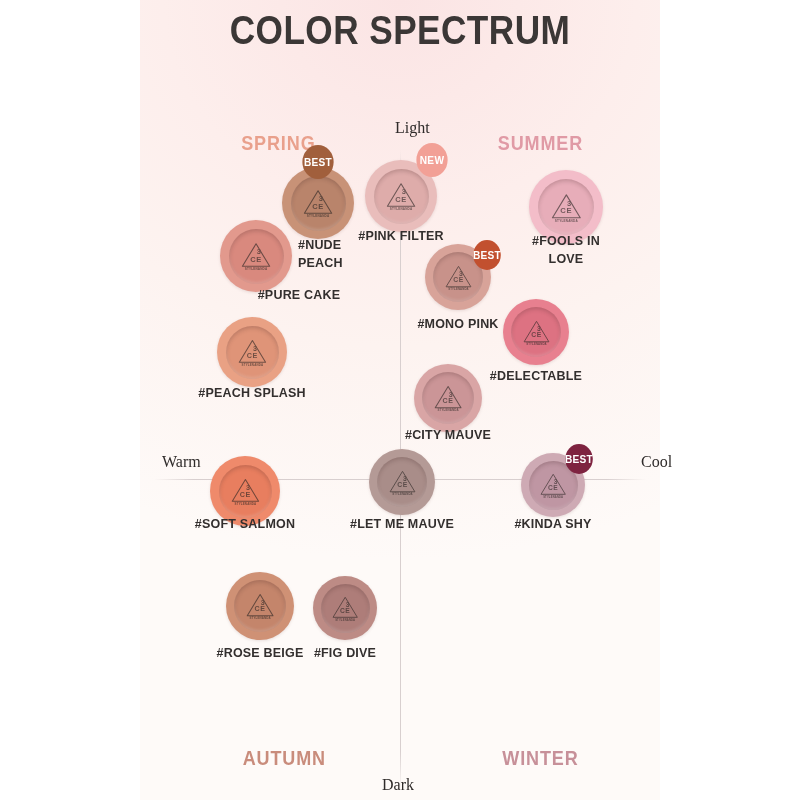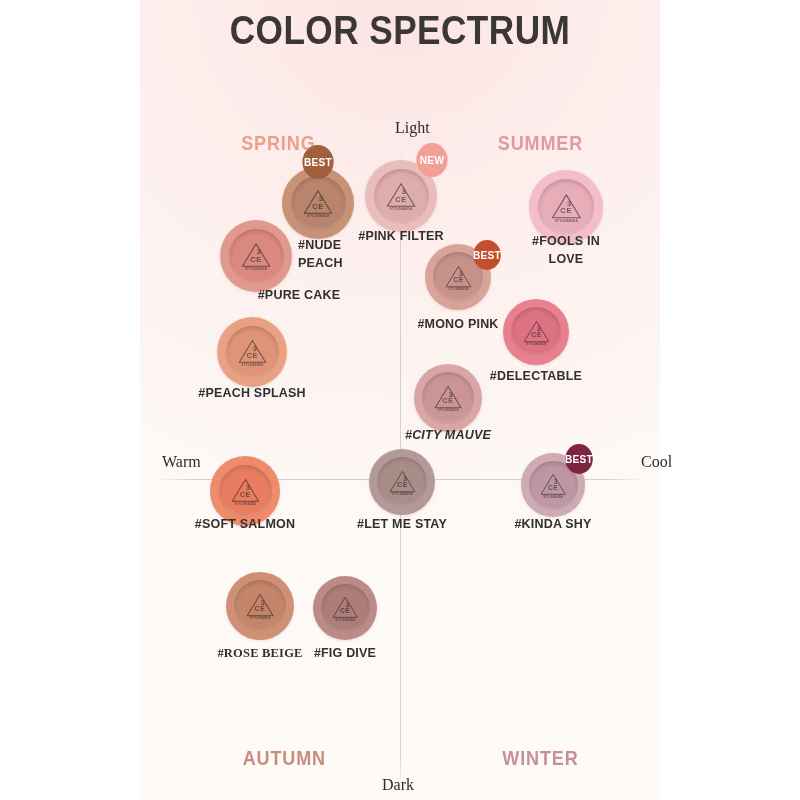--- a/index.html
+++ b/index.html
@@ -193,21 +193,21 @@
  <svg viewBox="0 0 100 100" aria-hidden="true">
    <polygon points="50,14 90,80 10,80" fill="none" stroke="#2b2523" stroke-width="3.2" stroke-linejoin="round"></polygon>
    <text x="58" y="45" font-family="Liberation Sans, sans-serif" font-size="22" font-weight="700" fill="#2b2523" text-anchor="middle">3</text>
    <text x="50" y="66" font-family="Liberation Sans, sans-serif" font-size="22" font-weight="700" fill="#2b2523" text-anchor="middle" letter-spacing="2">CE</text>
    <text x="50" y="91" font-family="Liberation Sans, sans-serif" font-size="9" font-weight="700" fill="#2b2523" text-anchor="middle" letter-spacing="0.5">STYLENANDA</text>
  </svg>
             </div>
           </div>
         </div>
       </div>
-      <div class="cap" style="top: 429px; left: 448px; font-style: italic;">#CITY MAUVE</div>
+      <div class="cap" style="top: 429px; left: 448px;">#CITY MAUVE</div>
       <div class="compact" style="left: 529px; top: 170px; width: 74px; height: 74px;">
         <div class="disc" style="width: 74px; height: 74px; background: rgb(243, 189, 201);">
           <div class="pan" style="width: 56px; height: 56px; left: 9px; top: 9px; background: rgb(231, 173, 185); box-shadow: rgba(60, 30, 30, 0.22) 0px 2px 4px inset, rgba(255, 255, 255, 0.18) 0px -2px 3px inset;">
             <div class="logo">
  <svg viewBox="0 0 100 100" aria-hidden="true">
    <polygon points="50,14 90,80 10,80" fill="none" stroke="#2b2523" stroke-width="3.2" stroke-linejoin="round"></polygon>
    <text x="58" y="45" font-family="Liberation Sans, sans-serif" font-size="22" font-weight="700" fill="#2b2523" text-anchor="middle">3</text>
    <text x="50" y="66" font-family="Liberation Sans, sans-serif" font-size="22" font-weight="700" fill="#2b2523" text-anchor="middle" letter-spacing="2">CE</text>
    <text x="50" y="91" font-family="Liberation Sans, sans-serif" font-size="9" font-weight="700" fill="#2b2523" text-anchor="middle" letter-spacing="0.5">STYLENANDA</text>
  </svg>
@@ -253,21 +253,21 @@
  <svg viewBox="0 0 100 100" aria-hidden="true">
    <polygon points="50,14 90,80 10,80" fill="none" stroke="#2b2523" stroke-width="3.2" stroke-linejoin="round"></polygon>
    <text x="58" y="45" font-family="Liberation Sans, sans-serif" font-size="22" font-weight="700" fill="#2b2523" text-anchor="middle">3</text>
    <text x="50" y="66" font-family="Liberation Sans, sans-serif" font-size="22" font-weight="700" fill="#2b2523" text-anchor="middle" letter-spacing="2">CE</text>
    <text x="50" y="91" font-family="Liberation Sans, sans-serif" font-size="9" font-weight="700" fill="#2b2523" text-anchor="middle" letter-spacing="0.5">STYLENANDA</text>
  </svg>
             </div>
           </div>
         </div>
       </div>
-      <div class="cap" style="top: 518px; left: 402px;">#LET ME STAY</div>
+      <div class="cap" style="top: 518px; left: 402px;">#LET ME MAUVE</div>
       <div class="compact" style="left: 521px; top: 453px; width: 64px; height: 64px;">
         <div class="disc" style="width: 64px; height: 64px; background: rgb(206, 170, 180);">
           <div class="pan" style="width: 49px; height: 49px; left: 8px; top: 8px; background: rgb(191, 150, 163); box-shadow: rgba(60, 30, 30, 0.22) 0px 2px 4px inset, rgba(255, 255, 255, 0.18) 0px -2px 3px inset;">
             <div class="logo">
  <svg viewBox="0 0 100 100" aria-hidden="true">
    <polygon points="50,14 90,80 10,80" fill="none" stroke="#2b2523" stroke-width="3.2" stroke-linejoin="round"></polygon>
    <text x="58" y="45" font-family="Liberation Sans, sans-serif" font-size="22" font-weight="700" fill="#2b2523" text-anchor="middle">3</text>
    <text x="50" y="66" font-family="Liberation Sans, sans-serif" font-size="22" font-weight="700" fill="#2b2523" text-anchor="middle" letter-spacing="2">CE</text>
    <text x="50" y="91" font-family="Liberation Sans, sans-serif" font-size="9" font-weight="700" fill="#2b2523" text-anchor="middle" letter-spacing="0.5">STYLENANDA</text>
  </svg>
@@ -284,21 +284,21 @@
  <svg viewBox="0 0 100 100" aria-hidden="true">
    <polygon points="50,14 90,80 10,80" fill="none" stroke="#2b2523" stroke-width="3.2" stroke-linejoin="round"></polygon>
    <text x="58" y="45" font-family="Liberation Sans, sans-serif" font-size="22" font-weight="700" fill="#2b2523" text-anchor="middle">3</text>
    <text x="50" y="66" font-family="Liberation Sans, sans-serif" font-size="22" font-weight="700" fill="#2b2523" text-anchor="middle" letter-spacing="2">CE</text>
    <text x="50" y="91" font-family="Liberation Sans, sans-serif" font-size="9" font-weight="700" fill="#2b2523" text-anchor="middle" letter-spacing="0.5">STYLENANDA</text>
  </svg>
             </div>
           </div>
         </div>
       </div>
-      <div class="cap" style="top: 647px; left: 260px; font-family: Liberation Serif, serif;">#ROSE BEIGE</div>
+      <div class="cap" style="top: 647px; left: 260px;">#ROSE BEIGE</div>
       <div class="compact" style="left: 313px; top: 576px; width: 64px; height: 64px;">
         <div class="disc" style="width: 64px; height: 64px; background: rgb(189, 139, 133);">
           <div class="pan" style="width: 49px; height: 49px; left: 8px; top: 8px; background: rgb(174, 125, 121); box-shadow: rgba(60, 30, 30, 0.22) 0px 2px 4px inset, rgba(255, 255, 255, 0.18) 0px -2px 3px inset;">
             <div class="logo">
  <svg viewBox="0 0 100 100" aria-hidden="true">
    <polygon points="50,14 90,80 10,80" fill="none" stroke="#2b2523" stroke-width="3.2" stroke-linejoin="round"></polygon>
    <text x="58" y="45" font-family="Liberation Sans, sans-serif" font-size="22" font-weight="700" fill="#2b2523" text-anchor="middle">3</text>
    <text x="50" y="66" font-family="Liberation Sans, sans-serif" font-size="22" font-weight="700" fill="#2b2523" text-anchor="middle" letter-spacing="2">CE</text>
    <text x="50" y="91" font-family="Liberation Sans, sans-serif" font-size="9" font-weight="700" fill="#2b2523" text-anchor="middle" letter-spacing="0.5">STYLENANDA</text>
  </svg>

